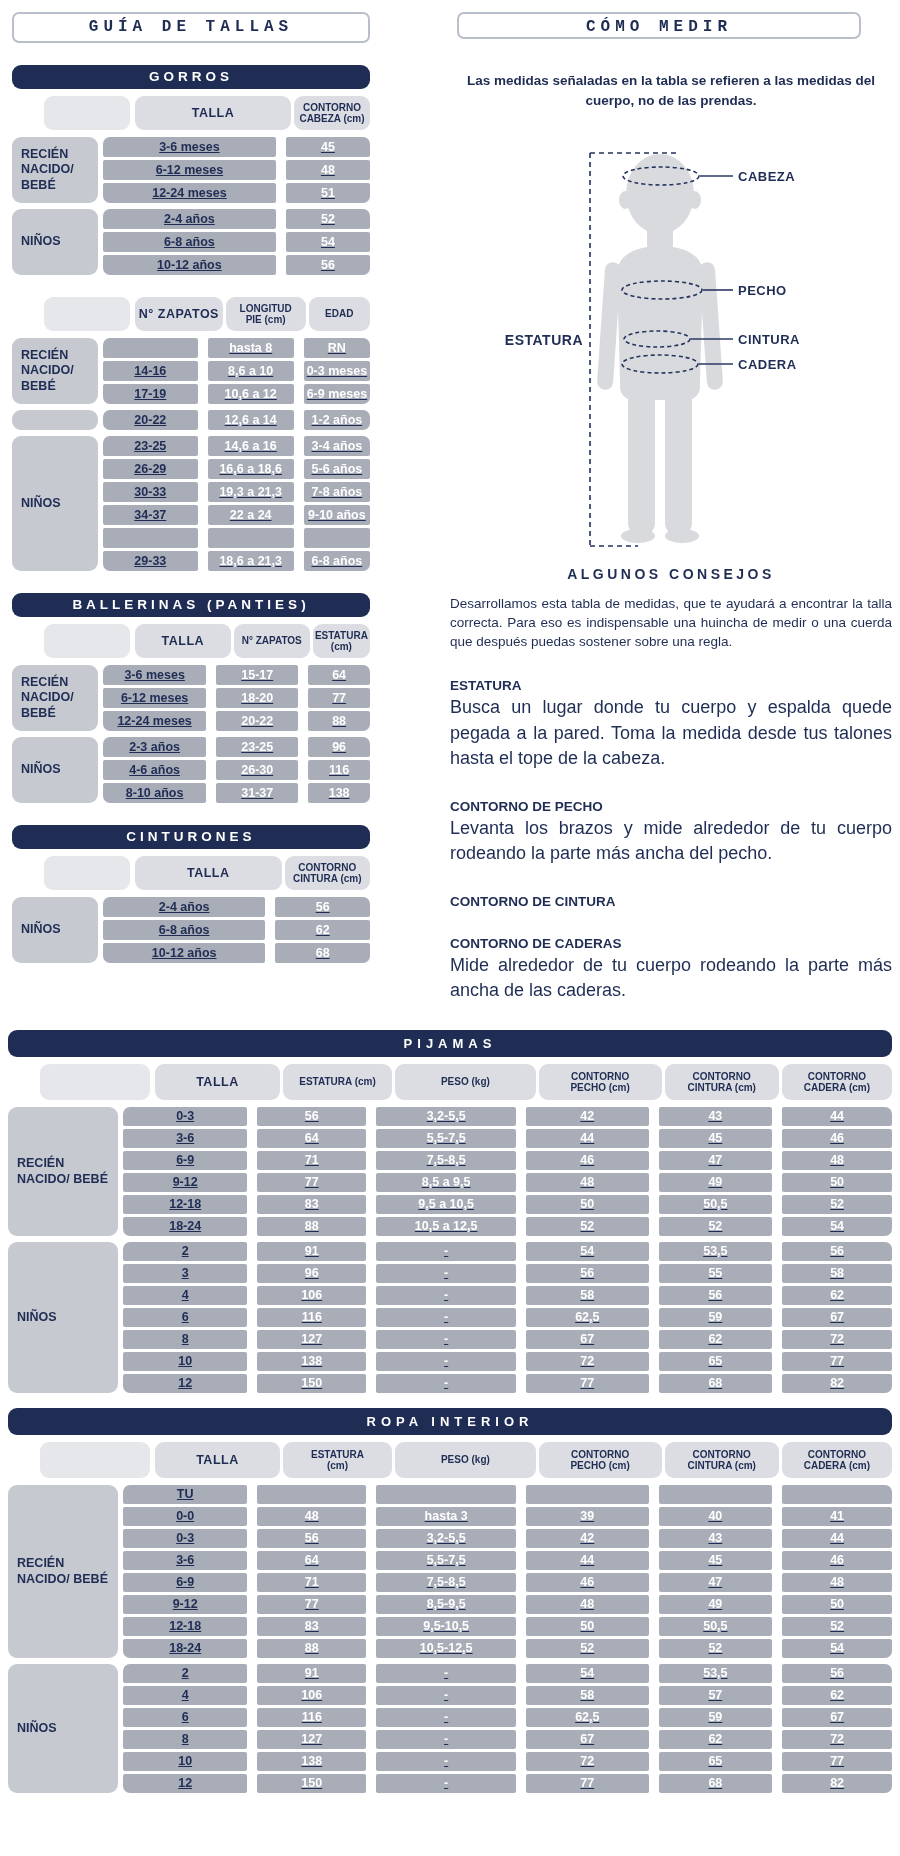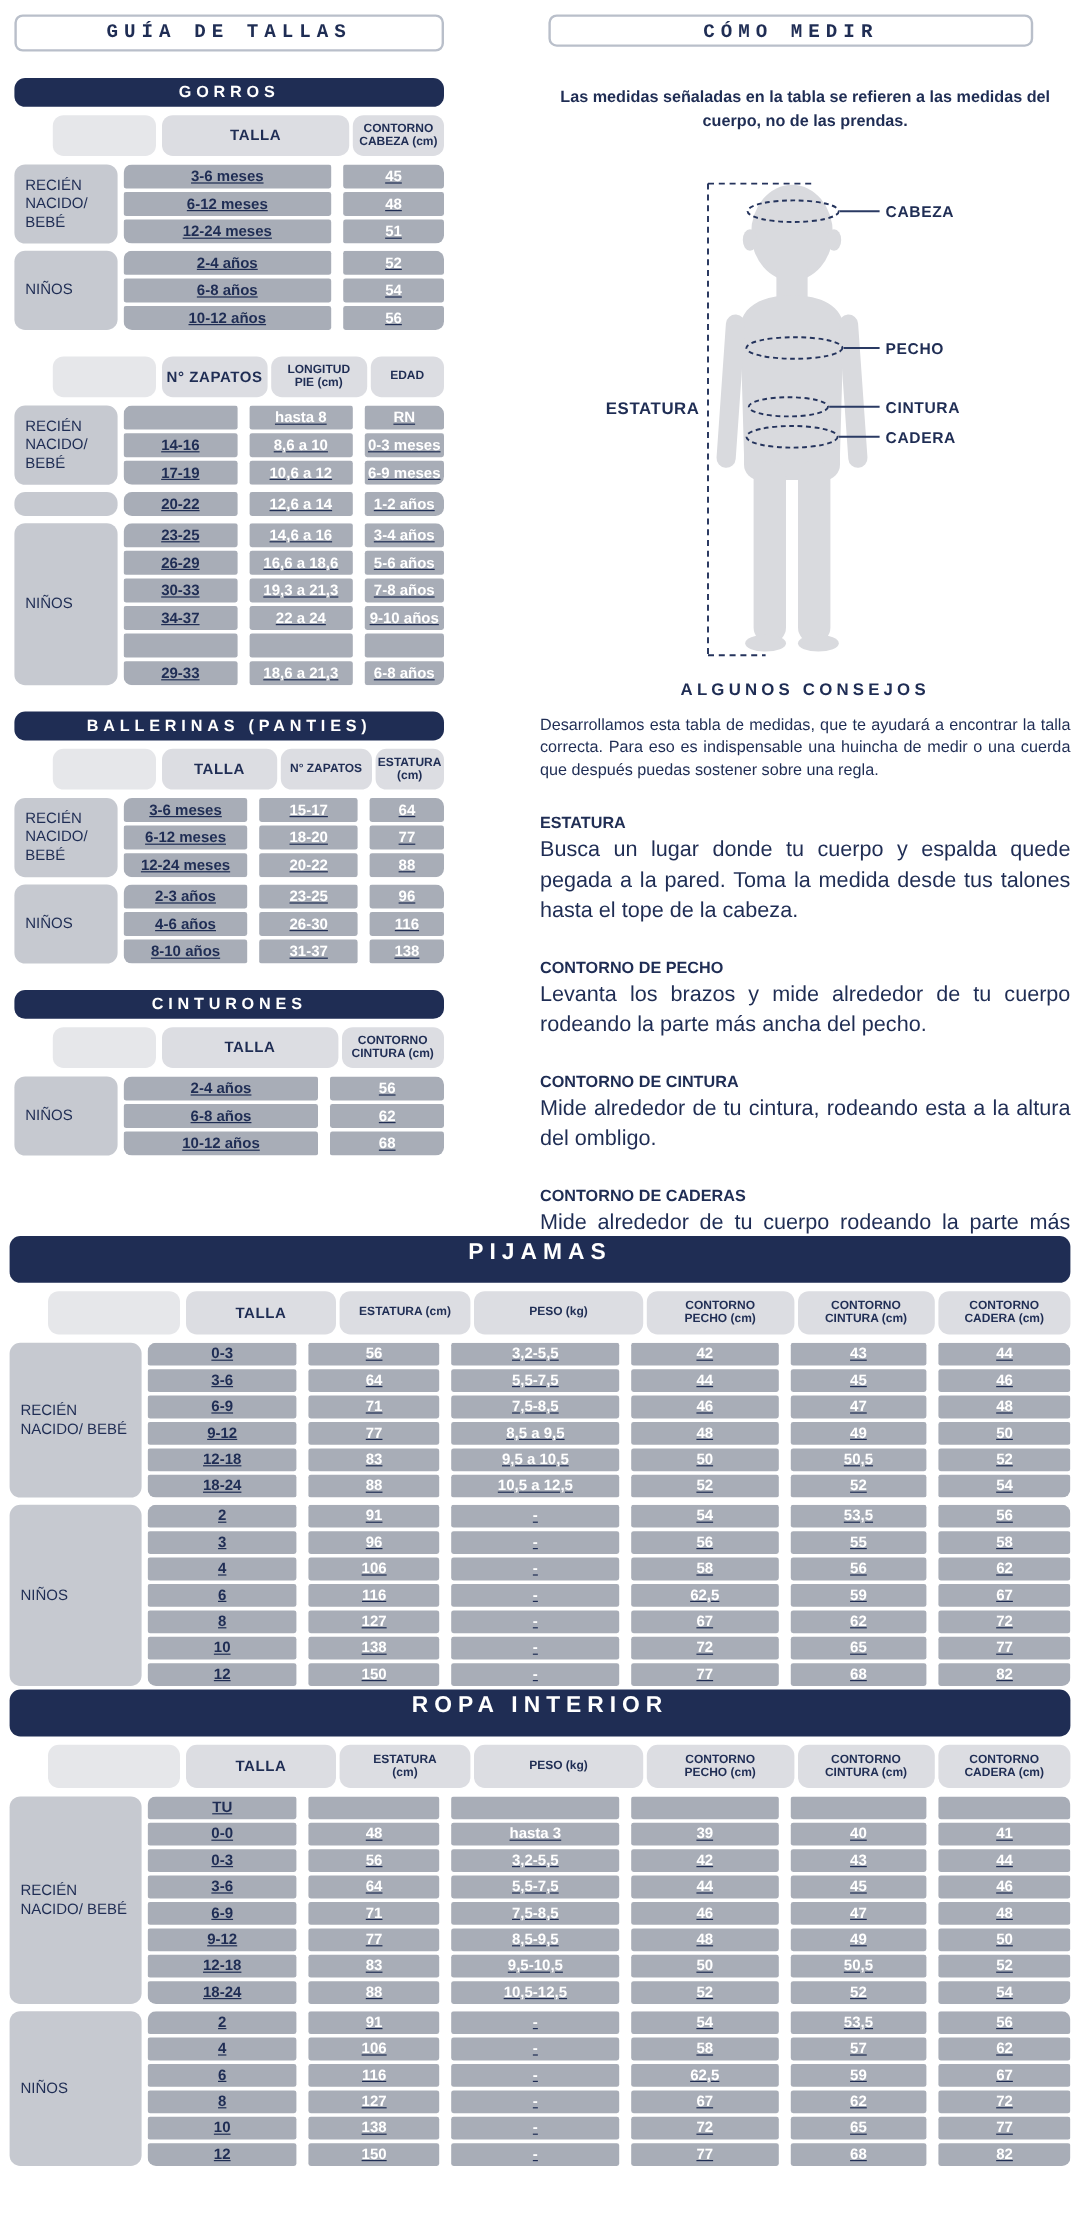--- a/index.html
+++ b/index.html
@@ -17,35 +17,35 @@
   #right-col{position:absolute;left:450px;top:12px;width:442px;}
   #pijamas-wrap{position:absolute;left:8px;top:1030px;width:884px;}
   #ropa-wrap{position:absolute;left:8px;top:1408px;width:884px;}
 
   
   .sizetable{margin-top:22px;--lw:86px;}
   .bar{
     background:#1f2d54;color:#fff;border-radius:9px;text-align:center;font-weight:bold;
     font-size:13.5px;letter-spacing:4px;height:24px;line-height:24px;
   }
-  .big .bar{height:39px;line-height:27px;font-size:19px;letter-spacing:5px;}
+  .big .bar{height:27px;line-height:27px;font-size:13px;letter-spacing:5px;}
   .headrow{display:flex;gap:5px;margin:7px 0;padding-left:32px;}
   .corner{width:var(--lw);flex:0 0 var(--lw);background:#e6e7ea;border-radius:9px;}
   .hcells{flex:1;display:grid;grid-template-columns:var(--cols);gap:3px;}
   .hcell{
     background:#dcdde2;border-radius:9px;display:flex;align-items:center;justify-content:center;
     text-align:center;font-weight:bold;font-size:10px;white-space:pre-line;line-height:1.15;
     height:34px;color:#1f2d54;
   }
   .big .hcell{height:36px;}
   .hcell.hfirst{font-size:12.5px;letter-spacing:0.5px;}
   .tgroup{display:flex;gap:5px;margin-bottom:6px;}
   .glabel{
     width:var(--lw);flex:0 0 var(--lw);background:#c6c9d0;border-radius:9px;color:#1f2d54;
-    font-weight:normal;font-size:12.5px;line-height:1.25;display:flex;align-items:center;
+    font-weight:bold;font-size:12.5px;line-height:1.25;display:flex;align-items:center;
     padding:4px 3px 4px 9px;box-sizing:border-box;
   }
   .grows{flex:1;display:flex;flex-direction:column;gap:3px;border-radius:7px;overflow:hidden;}
   .trow{display:grid;grid-template-columns:var(--cols);gap:10px;text-decoration:underline;}
   .cell{
     background:#a8adb7;color:#fff;font-weight:bold;font-size:12.5px;height:20px;line-height:20px;
     text-align:center;border-radius:2px;overflow:hidden;
   }
   .big .cell{height:19px;line-height:19px;}
   .cell.cfirst{color:#1f2d54;}
@@ -337,21 +337,20 @@
   <div class="tip">
     <h3>ESTATURA</h3>
     <p>Busca un lugar donde tu cuerpo y espalda quede pegada a la pared. Toma la medida desde tus talones hasta el tope de la cabeza.</p>
   </div>
   <div class="tip">
     <h3>CONTORNO DE PECHO</h3>
     <p>Levanta los brazos y mide alrededor de tu cuerpo rodeando la parte más ancha del pecho.</p>
   </div>
   <div class="tip">
     <h3>CONTORNO DE CINTURA</h3>
-    <p>Mide alrededor de tu cintura, rodeando esta a la altura del ombligo.</p>
   </div>
   <div class="tip">
     <h3>CONTORNO DE CADERAS</h3>
     <p>Mide alrededor de tu cuerpo rodeando la parte más ancha de las caderas.</p>
   </div>
 </section>
 
 <section id="pijamas-wrap">
   <div class="sizetable big">
       <div class="bar">PIJAMAS</div>

